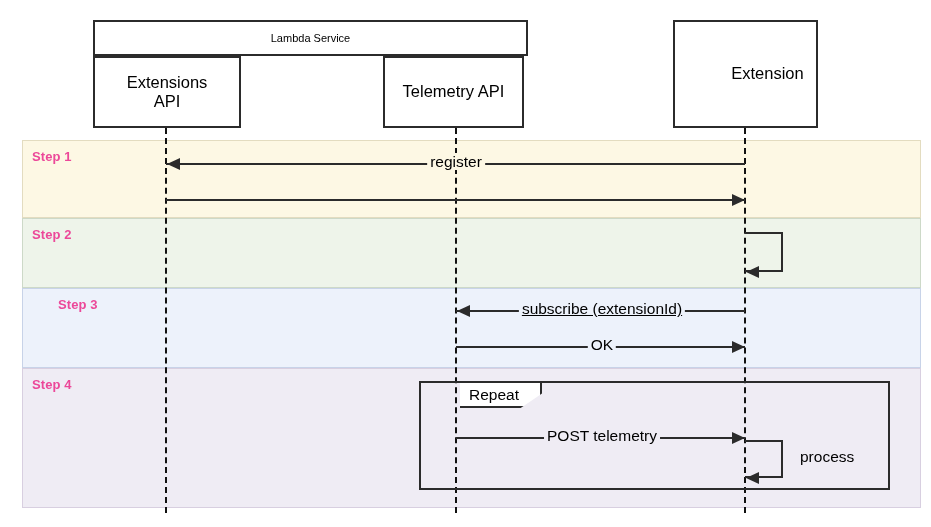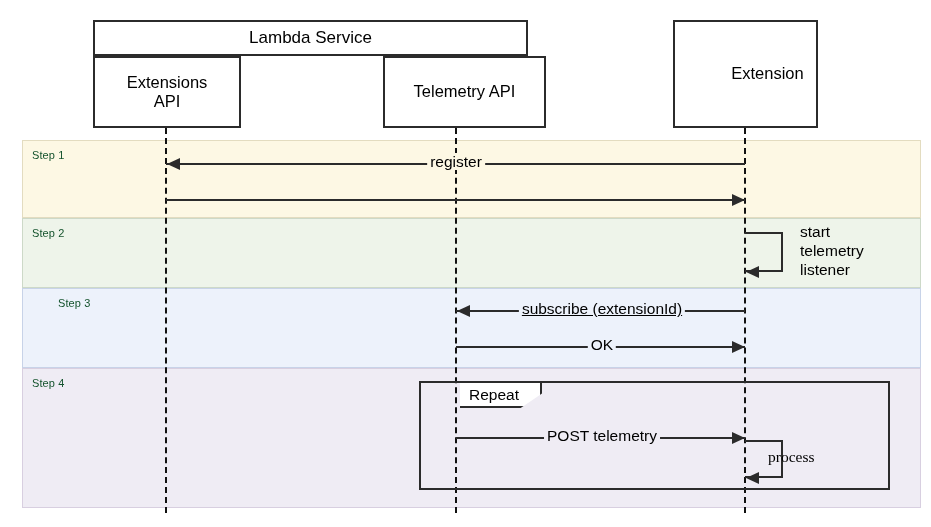--- a/index.html
+++ b/index.html
@@ -21,43 +21,43 @@
   }
 
   
   .step-band {
     position: absolute;
     box-sizing: border-box;
     border: 1px solid rgba(0,0,0,0.18);
   }
   .step-label {
     position: absolute;
-    font-weight: normal;
-    font-size: 11px;
-    color: #14532d;
+    font-weight: bold;
+    font-size: 13px;
+    color: #ec4899;
     letter-spacing: 0.1px;
     white-space: nowrap;
   }
 
   
   .pbox {
     position: absolute;
     box-sizing: border-box;
     background: #ffffff;
     border: 2px solid #2b2b2b;
     display: flex;
     align-items: center;
     justify-content: center;
     text-align: center;
     font-size: 16.5px;
     color: #000;
     line-height: 1.18;
     padding: 0 4px;
   }
-  .pbox.title-bar { font-size: 17px; }
+  .pbox.title-bar { font-size: 11px; }
 
   
   .lifeline {
     position: absolute;
     width: 0;
     border-left: 2px dashed #111111;
   }
 
   
   .msg-line {
@@ -158,32 +158,29 @@
     <div class="arrow-head arrow-left" style="left: 457px; top: 305px;"></div>
     <div class="msg-label" style="left: 602px; top: 300px; background: rgb(237, 242, 251); text-decoration: underline;">subscribe (extensionId)</div>
     <div class="msg-line" style="left: 456px; top: 346px; width: 289px;"></div>
     <div class="arrow-head arrow-right" style="left: 732px; top: 341px;"></div>
     <div class="msg-label" style="left: 602px; top: 336px; background: rgb(237, 242, 251);">OK</div>
     <div class="msg-line" style="left: 456px; top: 437px; width: 289px;"></div>
     <div class="arrow-head arrow-right" style="left: 732px; top: 432px;"></div>
     <div class="msg-label" style="left: 602px; top: 427px; background: rgb(239, 236, 244);">POST telemetry</div>
     <div class="selfloop" style="left: 745px; top: 232px; width: 38px; height: 40px;"></div>
     <div class="arrow-head arrow-left" style="left: 746px; top: 266px;"></div>
-    <div class="selfloop-label" style="left: 800px; top: 223px;">start
-telemetry
-listener</div>
     <div class="selfloop" style="left: 745px; top: 440px; width: 38px; height: 38px;"></div>
     <div class="arrow-head arrow-left" style="left: 746px; top: 472px;"></div>
-    <div class="selfloop-label" style="left: 768px; top: 448px; font-family: Liberation Serif, serif;">process</div>
+    <div class="selfloop-label" style="left: 800px; top: 448px;">process</div>
     <div class="pbox title-bar" style="left: 93px; top: 20px; width: 435px; height: 36px;">
       <div style="white-space: pre-line;">Lambda Service</div>
     </div>
     <div class="pbox" style="left: 93px; top: 56px; width: 148px; height: 72px;">
       <div style="white-space: pre-line;">Extensions
 API</div>
     </div>
-    <div class="pbox" style="left: 383px; top: 56px; width: 163px; height: 72px;">
+    <div class="pbox" style="left: 383px; top: 56px; width: 141px; height: 72px;">
       <div style="white-space: pre-line;">Telemetry API</div>
     </div>
     <div class="pbox" style="left: 673px; top: 20px; width: 145px; height: 108px; padding-left: 48px;">
       <div style="white-space: pre-line;">Extension</div>
     </div>
   </div>
 
 </body></html>

